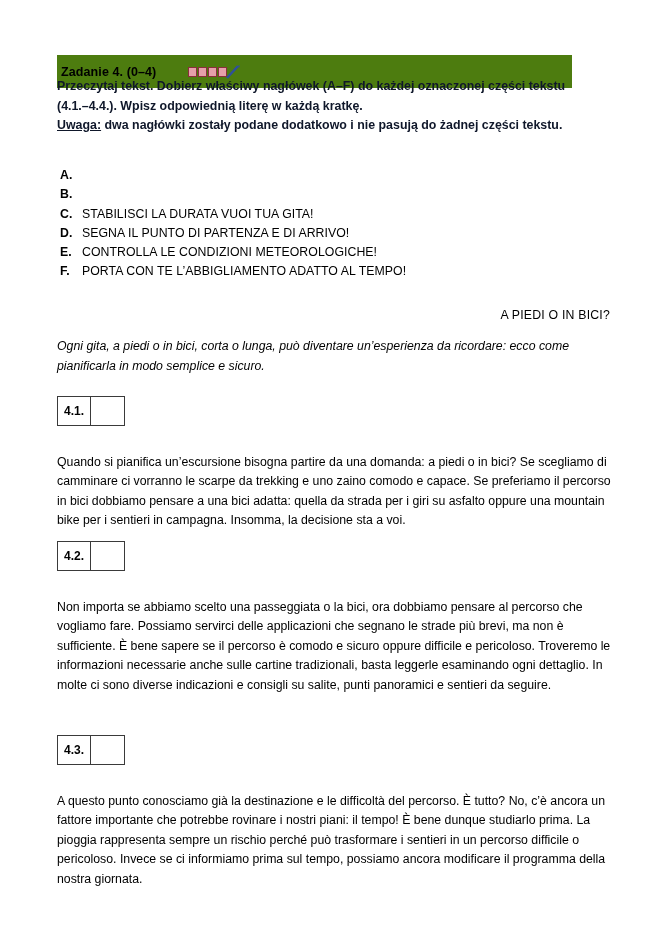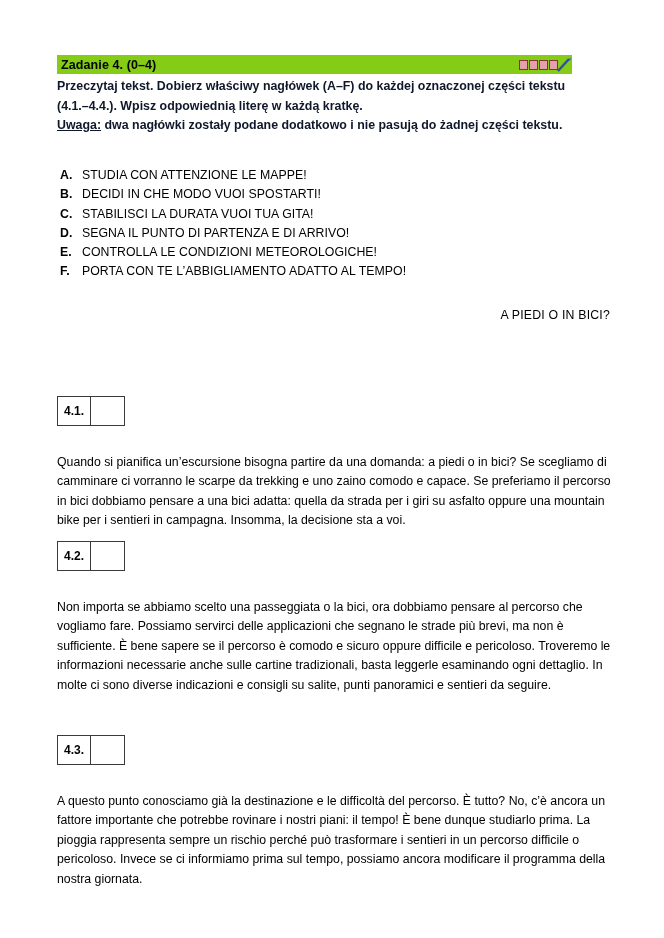--- a/index.html
+++ b/index.html
@@ -20,25 +20,24 @@
     overflow: hidden;
     box-sizing: border-box;
   }
 
   
   .task-band {
     position: absolute;
     left: 57px;
     top: 55px;
     width: 515px;
-    height: 19px;
-    background: #84cc16;
+    height: 33px;
+    background: #4d7c0f;
     display: flex;
     align-items: center;
-    justify-content: space-between;
   }
   .task-band-title {
     font-size: 12.5px;
     font-weight: bold;
     color: #000;
     margin-left: 4px;
     letter-spacing: 0.1px;
     white-space: nowrap;
   }
   .score-boxes {
@@ -197,25 +196,23 @@
 
   <div class="instructions">
     <div>Przeczytaj tekst. Dobierz właściwy nagłówek (A–F) do każdej oznaczonej części tekstu</div>
     <div>(4.1.–4.4.). Wpisz odpowiednią literę w każdą kratkę.</div>
     <div><span class="u-label">Uwaga:</span><span> dwa nagłówki zostały podane dodatkowo i nie pasują do żadnej części tekstu.</span></div>
   </div>
 
   <div class="options">
     <div class="option-row">
       <span class="option-letter">A.</span>
-      <span class="option-text">STUDIA CON ATTENZIONE LE MAPPE!</span>
     </div>
     <div class="option-row">
       <span class="option-letter">B.</span>
-      <span class="option-text">DECIDI IN CHE MODO VUOI SPOSTARTI!</span>
     </div>
     <div class="option-row">
       <span class="option-letter">C.</span>
       <span class="option-text">STABILISCI LA DURATA VUOI TUA GITA!</span>
     </div>
     <div class="option-row">
       <span class="option-letter">D.</span>
       <span class="option-text">SEGNA IL PUNTO DI PARTENZA E DI ARRIVO!</span>
     </div>
     <div class="option-row">
@@ -223,20 +220,21 @@
       <span class="option-text">CONTROLLA LE CONDIZIONI METEOROLOGICHE!</span>
     </div>
     <div class="option-row">
       <span class="option-letter">F.</span>
       <span class="option-text">PORTA CON TE L’ABBIGLIAMENTO ADATTO AL TEMPO!</span>
     </div>
   </div>
 
   <div class="text-title">A PIEDI O IN BICI?</div>
 
+  <div class="lead">Ogni gita, a piedi o in bici, corta o lunga, può diventare un’esperienza da ricordare: ecco come pianificarla in modo semplice e sicuro.</div>
 
   <div class="section" style="top:396px;">
     <div class="answer-box">
       <div class="cell-label">4.1.</div>
       <div class="cell-blank"></div>
     </div>
     <div class="section-body">Quando si pianifica un’escursione bisogna partire da una domanda: a piedi o in bici? Se scegliamo di camminare ci vorranno le scarpe da trekking e uno zaino comodo e capace. Se preferiamo il percorso in bici dobbiamo pensare a una bici adatta: quella da strada per i giri su asfalto oppure una mountain bike per i sentieri in campagna. Insomma, la decisione sta a voi.</div>
   </div>
 
   <div class="section" style="top:541px;">

